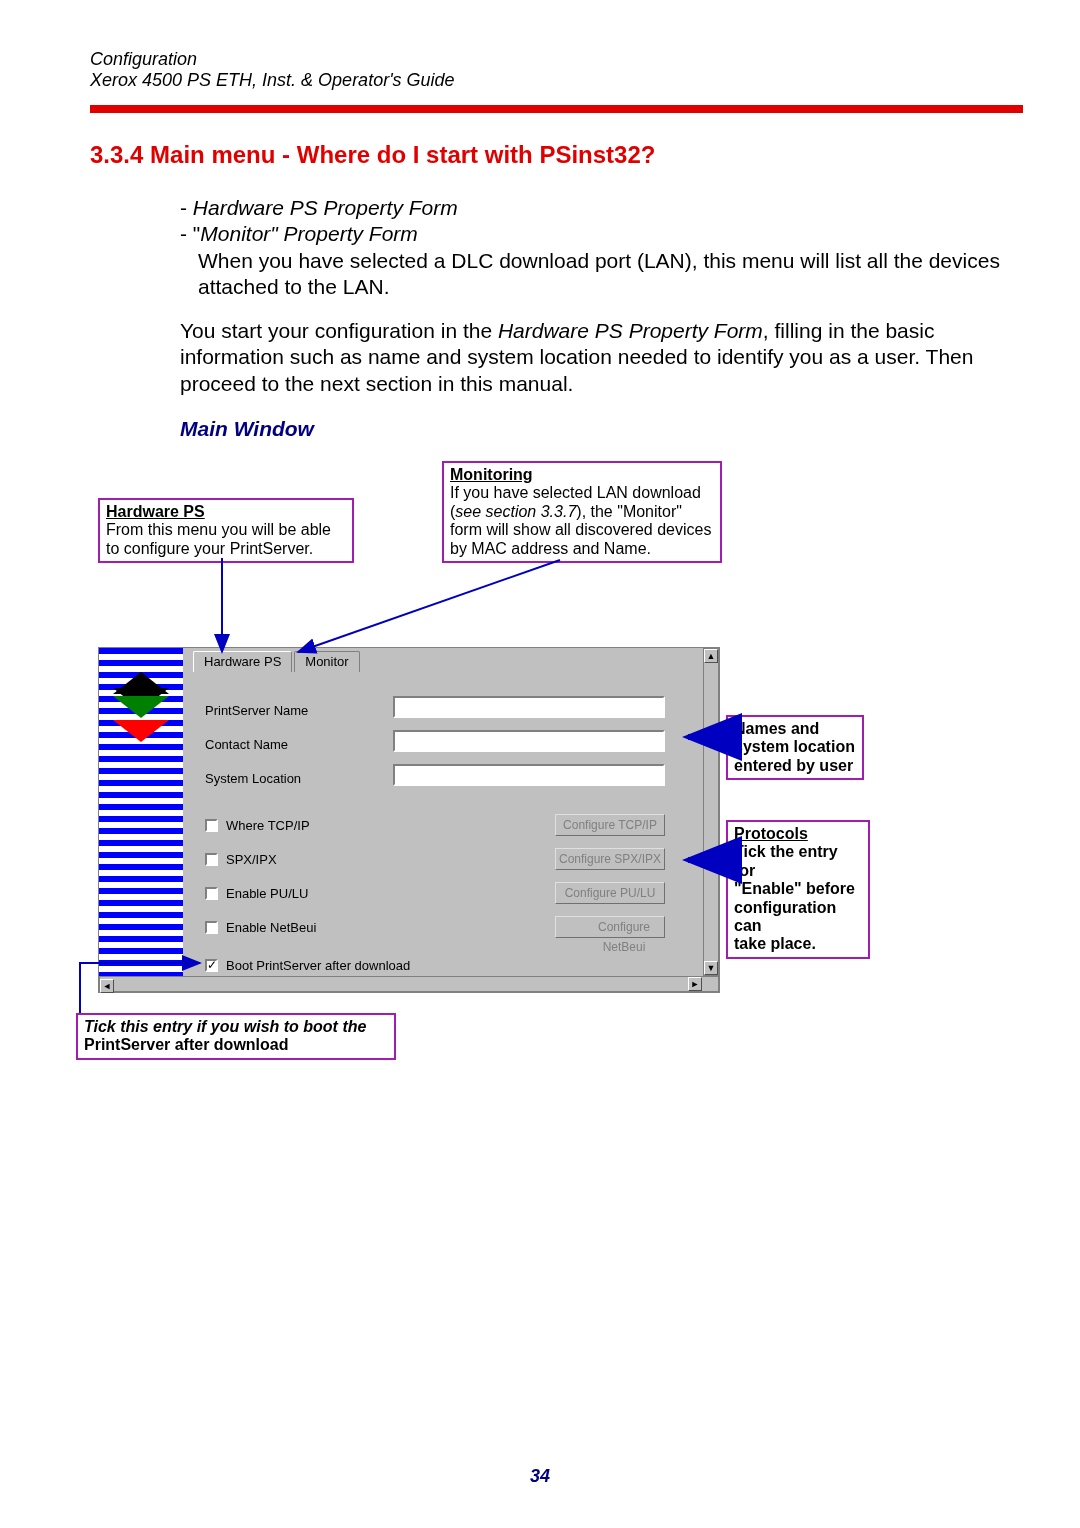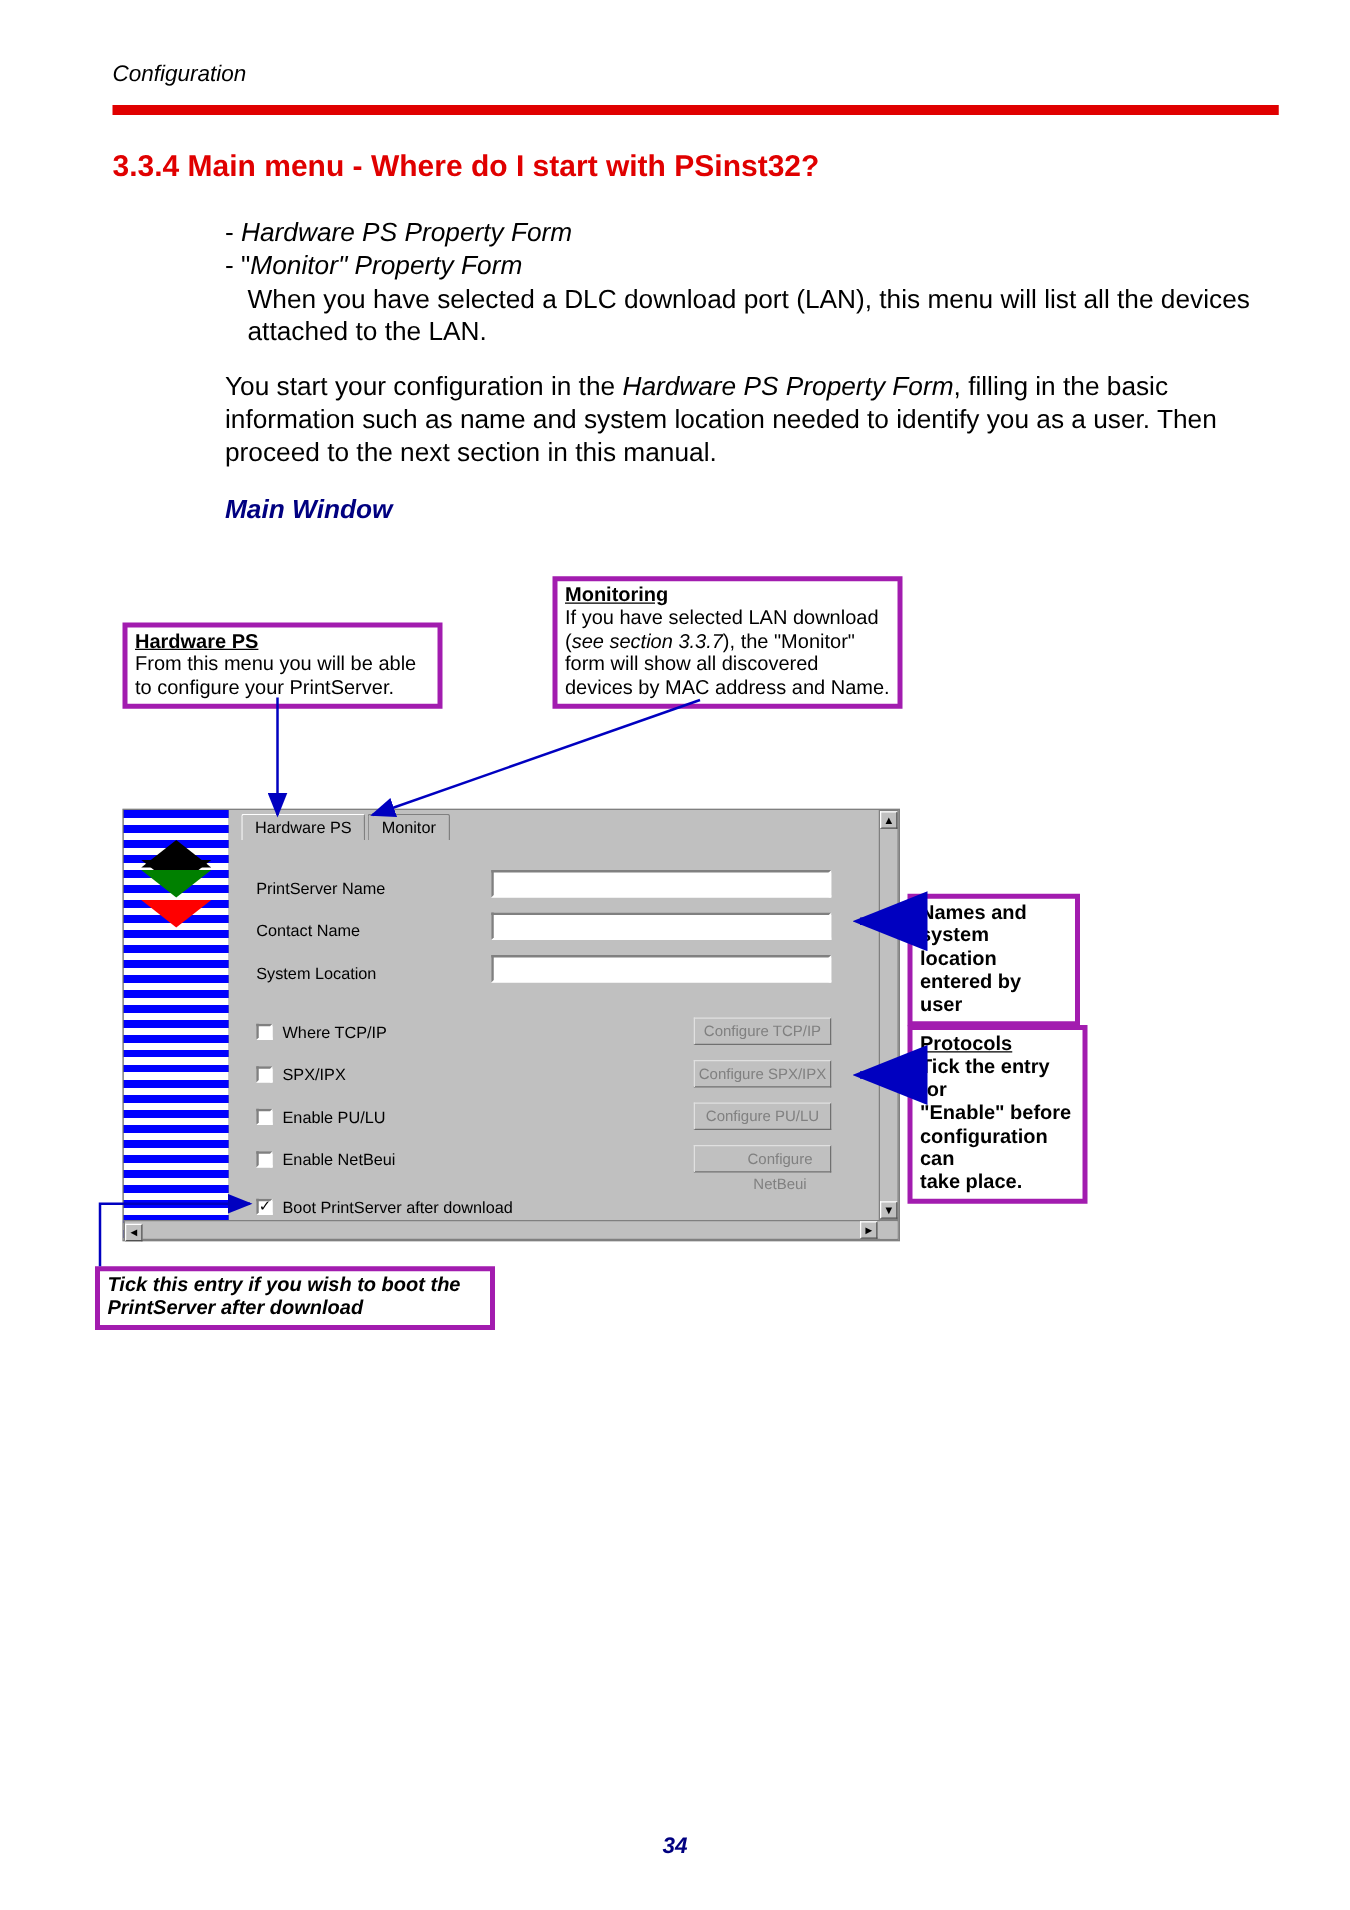--- a/index.html
+++ b/index.html
@@ -60,21 +60,21 @@
     text-align: center;
     font-style: italic;
     font-weight: bold;
     color: #000080;
     font-size: 18px;
   }
 
   
   .callout {
     position: absolute;
-    border: 4px solid #a21caf;
+    border: 2px solid #a21caf;
     background: #fff;
     font-size: 16px;
     padding: 3px 6px;
     line-height: 1.15;
   }
   .callout .ctitle { font-weight: bold; text-decoration: underline; }
 
   
   svg.overlay {
     position: absolute;
@@ -239,20 +239,21 @@
   .mw-hscroll .sb-corner {
     position: absolute; right: 0; top: 0; width: 14px; height: 14px;
     background: #c0c0c0;
   }
 </style>
 </head>
 <body>
 
 <div class="page">
   <div class="hdr-line1">Configuration</div>
+  <div class="hdr-line2">Xerox 4500 PS ETH, Inst. &amp; Operator's Guide</div>
   <div class="red-bar"></div>
 
   <div class="section-title">
     <span>3.3.4</span>
     <span>Main menu - Where do I start with PSinst32?</span>
   </div>
 
 
   <div class="body-text">
     <span class="bullet-item">
@@ -298,21 +299,21 @@
 <div class="callout" style="left:726px; top:820px; width:144px;">
   <span class="ctitle">Protocols</span><br>
   <span style="font-weight:bold;">Tick the entry for</span><br>
   <span style="font-weight:bold;">"Enable" before</span><br>
   <span style="font-weight:bold;">configuration can</span><br>
   <span style="font-weight:bold;">take place.</span>
 </div>
 
 <div class="callout" style="left:76px; top:1013px; width:320px;">
   <span style="font-style:italic; font-weight:bold;">Tick this entry if you wish to boot the</span><br>
-  <span style="font-style:italic; font-weight:bold;">PrintServer after download</span>
+  <span style="font-weight:bold;">PrintServer after download</span>
 </div>
 
 <div class="main-window">
   <div class="mw-left">
     <div class="mw-stripes"></div>
     <div class="mw-triangles">
       <div class="tri black"></div>
       <div class="tri flip"></div>
       <div class="tri green"></div>
       <div class="tri red"></div>

